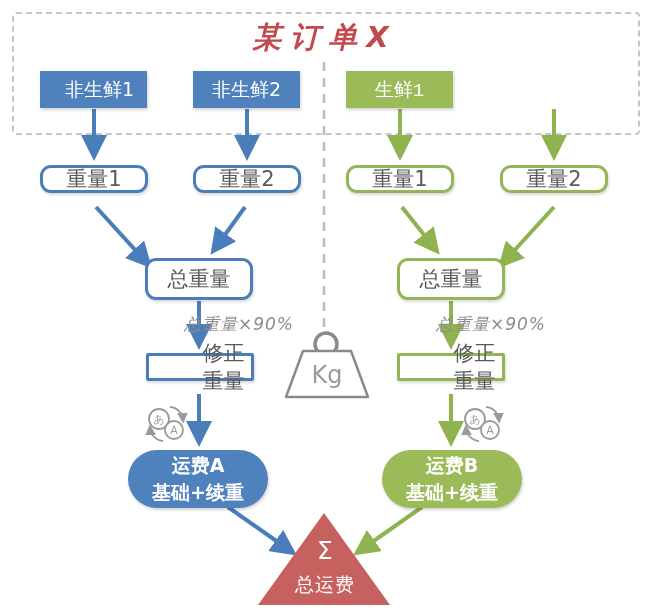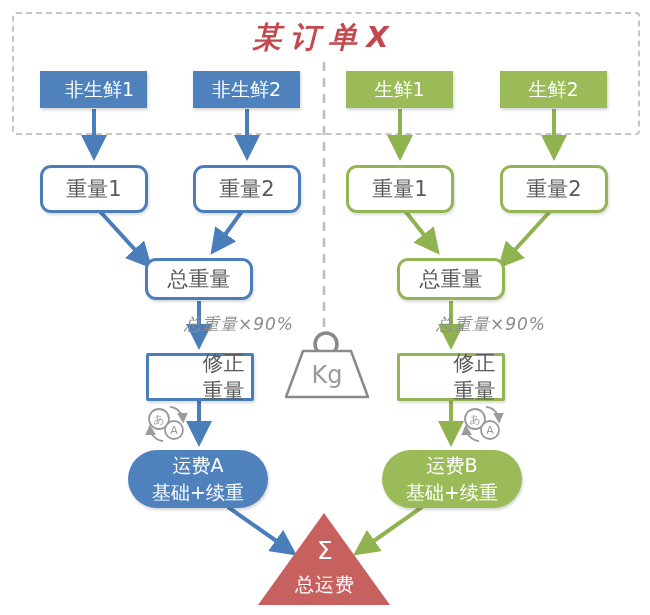--- a/index.html
+++ b/index.html
@@ -18,29 +18,29 @@
     letter-spacing:9px;z-index:3;
   }
   .node{
     position:absolute;display:flex;align-items:center;justify-content:center;
     box-sizing:border-box;z-index:2;text-align:center;
   }
   .fill{height:37px;width:107px;color:#ffffff;font-size:19px;
     box-shadow:1px 2px 3px rgba(0,0,0,0.18);}
   .fill.blue{background:#4f81bd;}
   .fill.green{background:#9bbb59;}
-  .outline{height:48px;width:108px;background:#ffffff;border:3px solid;
+  .outline{height:28px;width:108px;background:#ffffff;border:3px solid;
     border-radius:11px;color:#595959;font-size:21px;
     box-shadow:1px 2px 3px rgba(0,0,0,0.15);}
   .outline.blue{border-color:#4a7ebb;}
   .outline.green{border-color:#94b554;}
   .outline.rect{border-radius:2px;padding-left:47px;}
   .pill{height:58px;width:140px;border-radius:29px;color:#ffffff;
     flex-direction:column;font-size:19px;line-height:1.4;
-    box-shadow:1px 2px 3px rgba(0,0,0,0.18);}
+    box-shadow:1px 2px 3px rgba(0,0,0,0.18);font-weight:bold;}
   .pill.blue{background:#4f81bd;}
   .pill.green{background:#9bbb59;justify-content:center;}
   .factor-label{
     position:absolute;width:190px;text-align:right;top:313px;
     font-size:17px;font-style:italic;color:#8c8c8c;letter-spacing:1px;
     z-index:3;background:transparent;
   }
   .tri-sigma{
     position:absolute;left:295px;top:536px;width:60px;text-align:center;
     color:#ffffff;font-size:25px;z-index:3;
@@ -116,22 +116,21 @@
       <text x="8" y="10" text-anchor="middle" font-size="11" fill="#9a9a9a" stroke="none">A</text>
       <path d="M 4,-17 A 14 14 0 0 1 17,-4" marker-end="url(#mgr)"></path>
       <path d="M -3,17 A 14 14 0 0 1 -16,4" marker-end="url(#mgr)"></path>
     </g>
 
     <polygon points="324,513 390,605 258,605" fill="#c66160"></polygon>
   </svg>
 
   <div class="node fill blue" style="left:40px;top:71px;padding-left:12px;">非生鲜1</div>
   <div class="node fill blue" style="left:193px;top:71px;">非生鲜2</div>
-  <div class="node fill green" style="left:346px;top:71px;">生鲜1</div>
-  <div class="node fill green" style="left:500px;top:71px;">生鲜2</div>
+  <div class="node fill green" style="left:346px;top:71px;font-family:Liberation Mono, monospace;">生鲜1</div>
 
   <div class="node outline blue" style="left:40px;top:165px;">重量1</div>
   <div class="node outline blue" style="left:193px;top:165px;">重量2</div>
   <div class="node outline green" style="left:346px;top:165px;">重量1</div>
   <div class="node outline green" style="left:500px;top:165px;">重量2</div>
 
   <div class="node outline blue" style="left:145px;top:258px;height:42px;">总重量</div>
   <div class="node outline green" style="left:397px;top:258px;height:42px;">总重量</div>
 
   <div class="factor-label" style="left:104px;">总重量×90%</div>

